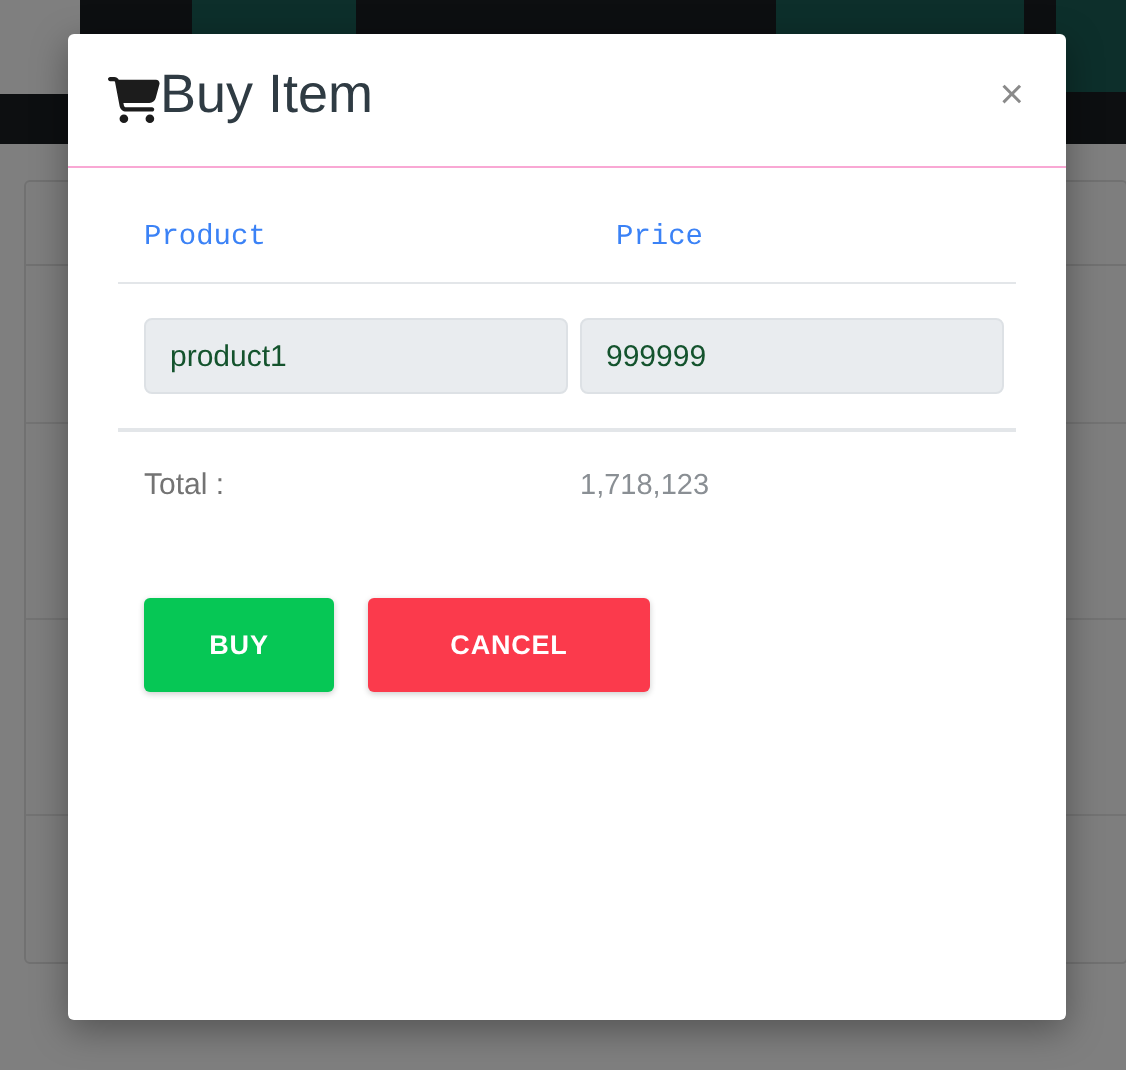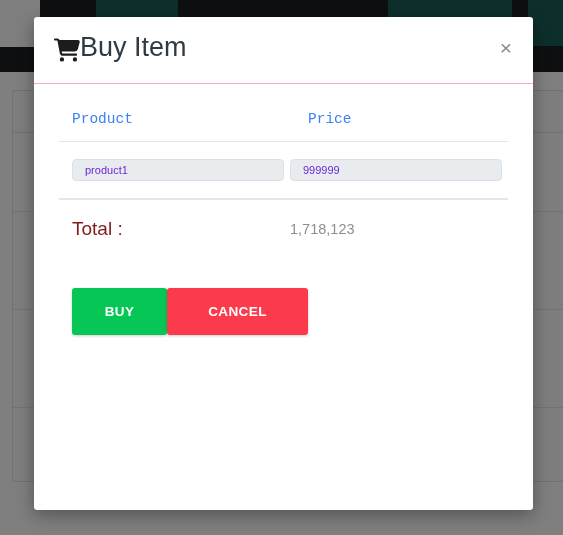--- a/index.html
+++ b/index.html
@@ -146,48 +146,49 @@
     height: 1px;
     background: #e3e6e9;
     margin: 0 5px;
   }
 
   .field-row { padding: 17px 0 17px 0; }
 
   .field {
     display: block;
     width: 212px;
-    height: 22px;
+    height: 38px;
     background: #e9ecef;
     border: 1px solid #dde1e5;
     border-radius: 4px;
     padding: 0 12px;
-    font-size: 11px;
-    color: #6d28d9;
+    font-size: 15px;
+    color: #14532d;
     font-family: "Liberation Sans", sans-serif;
     outline: none;
   }
   .col-left  .field { margin-left: 18px; }
   .col-right .field { margin-left: 0px; width: 212px; }
 
   .total-row {
     padding: 18px 0 0 0;
   }
   .total-label {
-    font-size: 19px;
-    color: #7f1d1d;
+    font-size: 15px;
+    color: #737373;
     padding-left: 18px;
   }
   .total-value {
     font-size: 14.5px;
     color: #8a8f94;
   }
 
   .btn-row {
     display: flex;
+    gap: 17px;
     padding: 48px 0 0 18px;
   }
   .btn {
     border: none;
     border-radius: 3px;
     color: #ffffff;
     font-size: 13.5px;
     font-weight: 700;
     letter-spacing: 0.4px;
     cursor: pointer;

